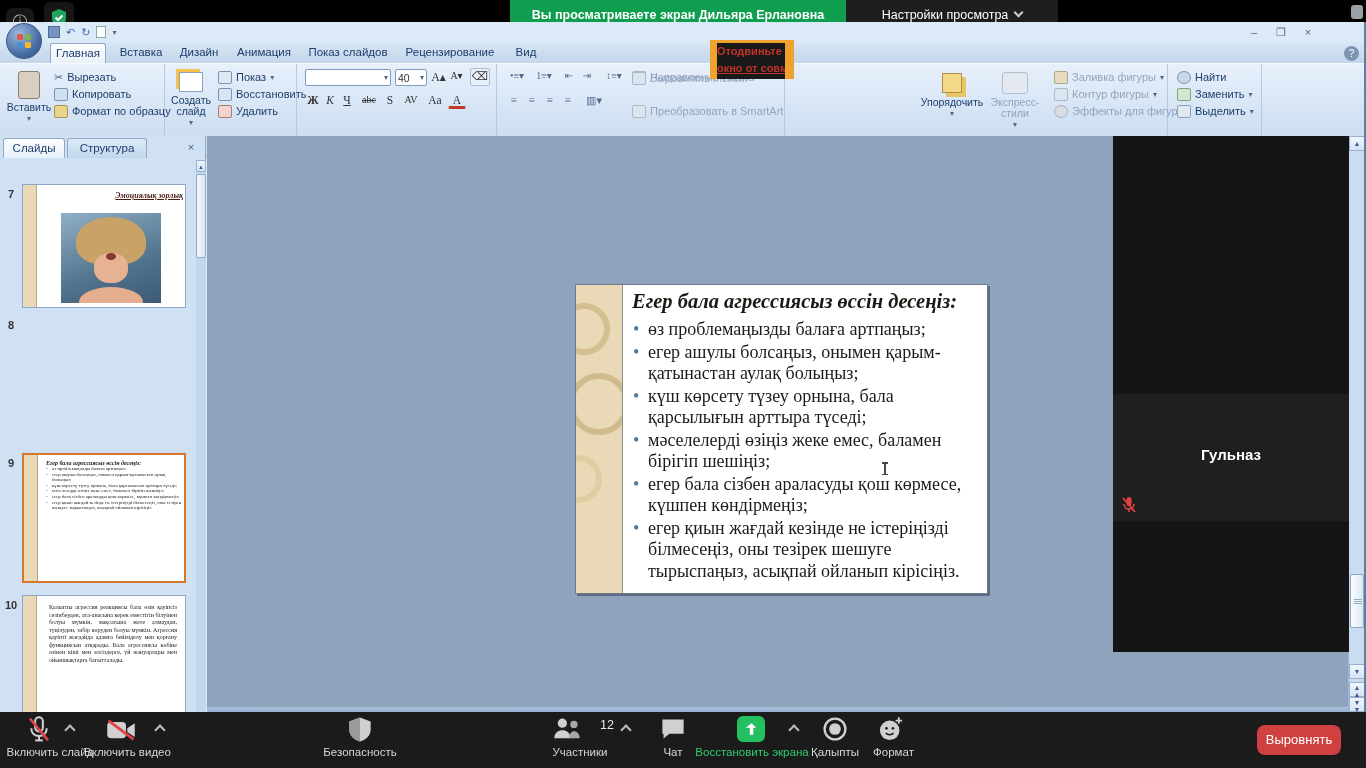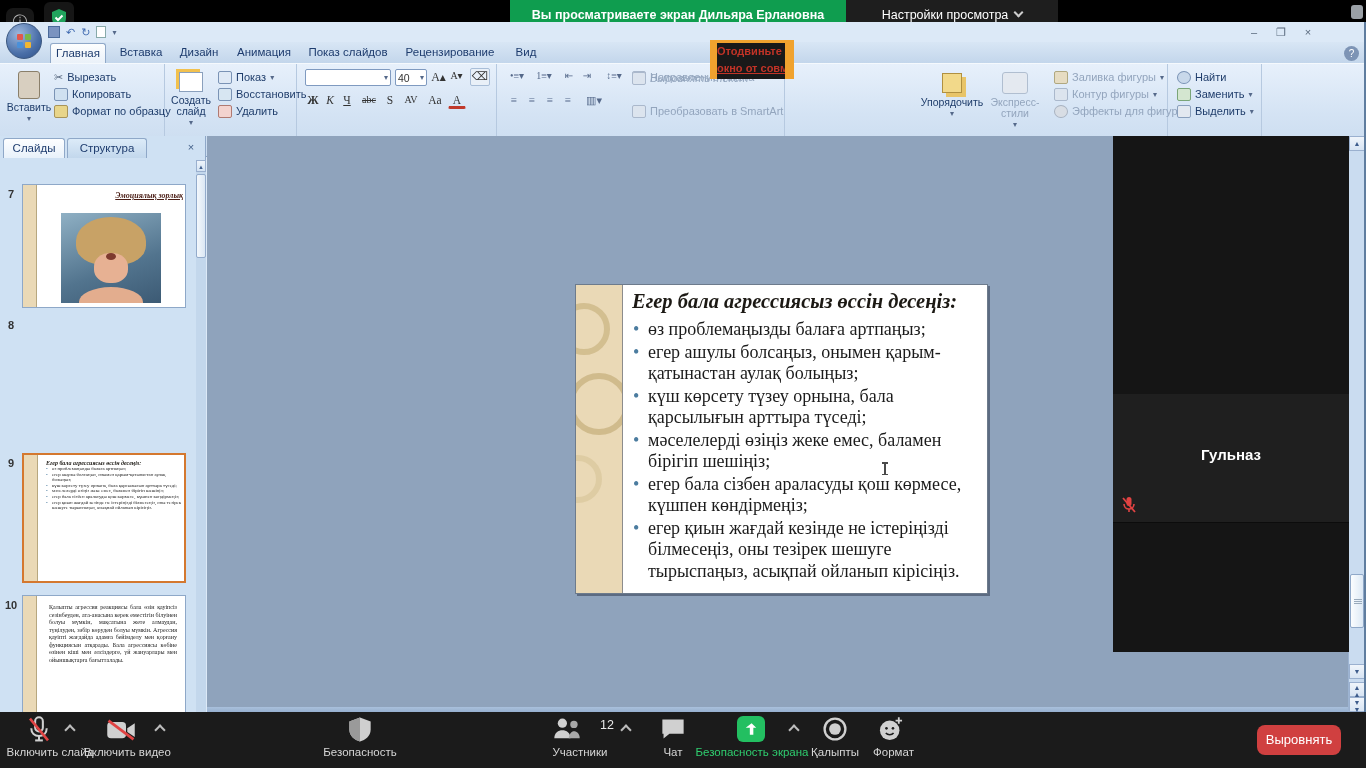--- a/index.html
+++ b/index.html
@@ -516,21 +516,21 @@
     </svg>
   </div>
   <div class="tb-label" style="left:648px;width:50px;">Чат</div>
 
   <div id="share-icon">
     <svg width="14" height="14" viewBox="0 0 12 12">
       <path d="M6 1l4 4H7.5v6h-3V5H1z" fill="#fff" transform="translate(0.5,0)"></path>
     </svg>
   </div>
   <span class="chev-up" style="left:790px;top:14px;"></span>
-  <div class="tb-label green" style="left:693px;width:118px;">Безопасность экрана</div>
+  <div class="tb-label green" style="left:693px;width:118px;">Восстановить экрана</div>
 
   <div class="abs" style="left:822px;top:4px;">
     <svg width="26" height="26" viewBox="0 0 20 20">
       <circle cx="10" cy="10" r="8" fill="none" stroke="#d0d0d0" stroke-width="1.8"></circle>
       <circle cx="10" cy="10" r="4.5" fill="#d0d0d0"></circle>
     </svg>
   </div>
   <div class="tb-label" style="left:810px;width:50px;">Қалыпты</div>
 
   <div class="abs" style="left:878px;top:4px;">

